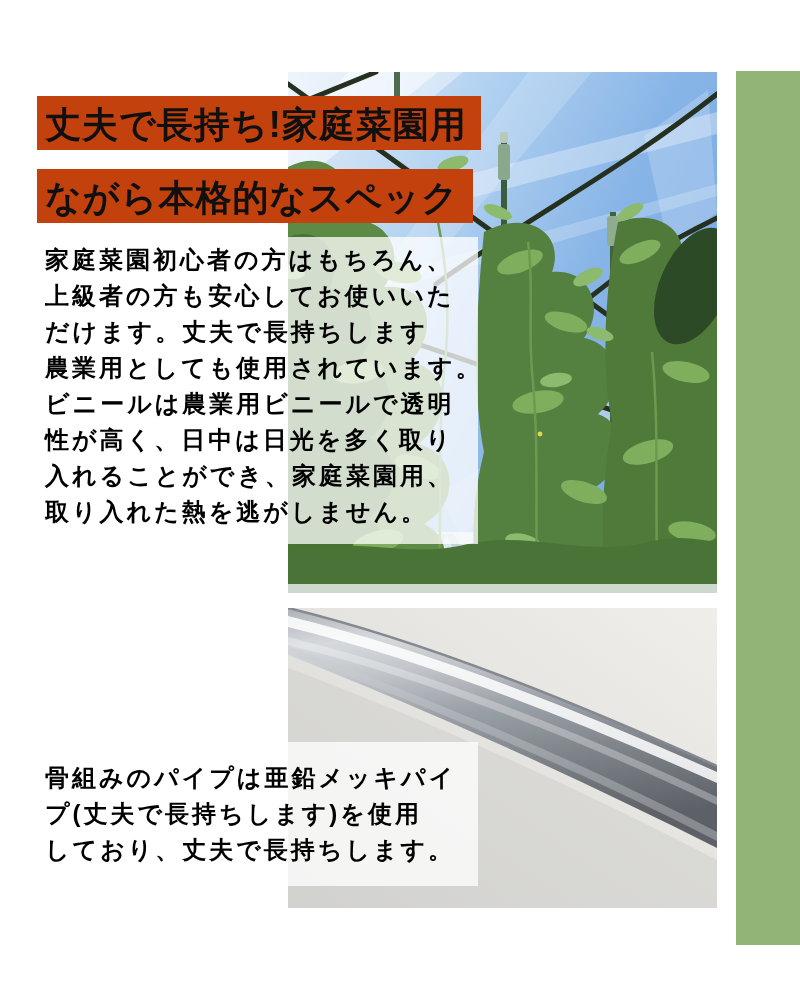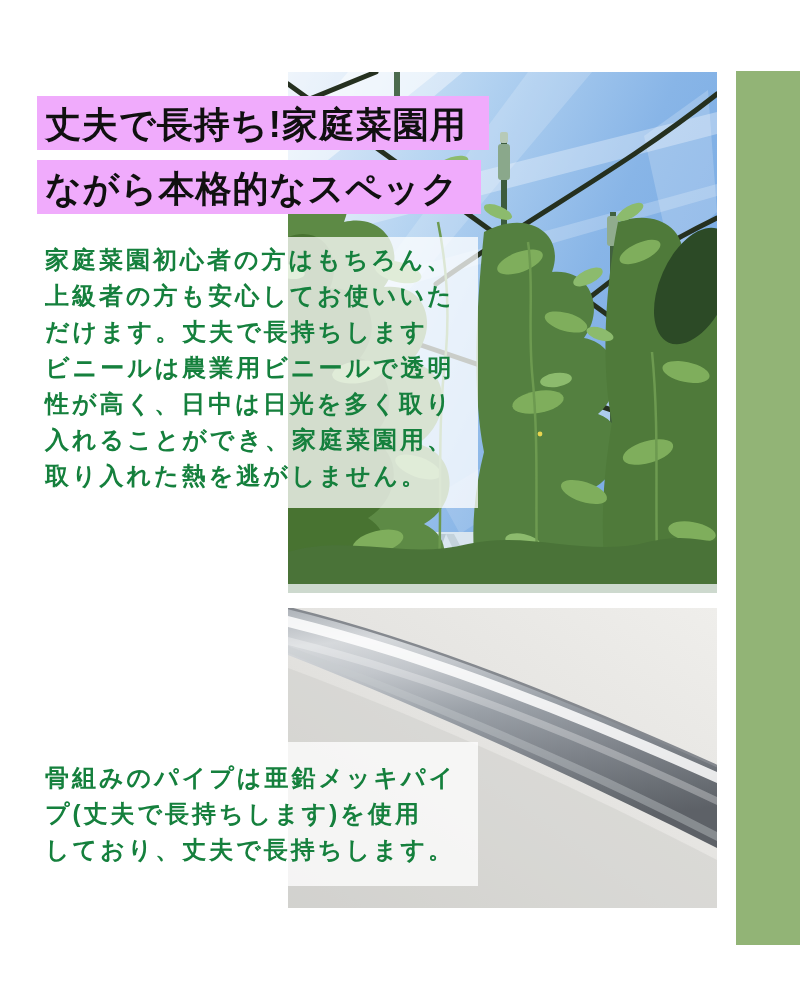--- a/index.html
+++ b/index.html
@@ -7,28 +7,28 @@
     position:relative;width:800px;height:997px;background:#ffffff;overflow:hidden;
     font-family:"Liberation Sans",sans-serif;
   }
   .accent-bar{position:absolute;left:736px;top:71px;width:64px;height:874px;}
   .photo{position:absolute;overflow:hidden;}
   .photo svg{display:block;}
   .photo1{left:288px;top:72px;width:429px;height:521px;}
   .photo2{left:288px;top:608px;width:429px;height:300px;}
   .headline{position:absolute;left:37px;top:96px;z-index:5;}
   .hl-line{
-    display:table;background:#f0abfc;color:#101010;
+    display:table;background:#c2410c;color:#101010;
     font-size:36px;font-weight:700;line-height:1;letter-spacing:1px;
-    padding:11px 22px 7px 8px;white-space:nowrap;
+    padding:11px 14px 7px 8px;white-space:nowrap;
   }
-  .hl-line + .hl-line{margin-top:10px;}
+  .hl-line + .hl-line{margin-top:19px;}
   .para{
     position:absolute;left:37px;z-index:5;background:rgba(255,255,255,0.76);
-    color:#15803d;font-size:24px;font-weight:700;line-height:36px;letter-spacing:3px;
+    color:#000000;font-size:24px;font-weight:700;line-height:36px;letter-spacing:3px;
   }
   .para div{white-space:nowrap;}
   .para1{top:237px;width:433px;padding:5px 0 14px 8px;}
   .para2{top:742px;width:433px;padding:18px 0 18px 8px;}
 </style>
 </head>
 <body>
 
 <div class="page">
 
@@ -162,20 +162,21 @@
 
   <div class="headline">
     <span class="hl-line">丈夫で長持ち!家庭菜園用</span>
     <span class="hl-line">ながら本格的なスペック</span>
   </div>
 
   <div class="para para1">
     <div>家庭菜園初心者の方はもちろん、</div>
     <div>上級者の方も安心してお使いいた</div>
     <div>だけます。丈夫で長持ちします</div>
+    <div>農業用としても使用されています。</div>
     <div>ビニールは農業用ビニールで透明</div>
     <div>性が高く、日中は日光を多く取り</div>
     <div>入れることができ、家庭菜園用、</div>
     <div>取り入れた熱を逃がしません。</div>
   </div>
 
   <div class="para para2">
     <div>骨組みのパイプは亜鉛メッキパイ</div>
     <div>プ(丈夫で長持ちします)を使用</div>
     <div>しており、丈夫で長持ちします。</div>

